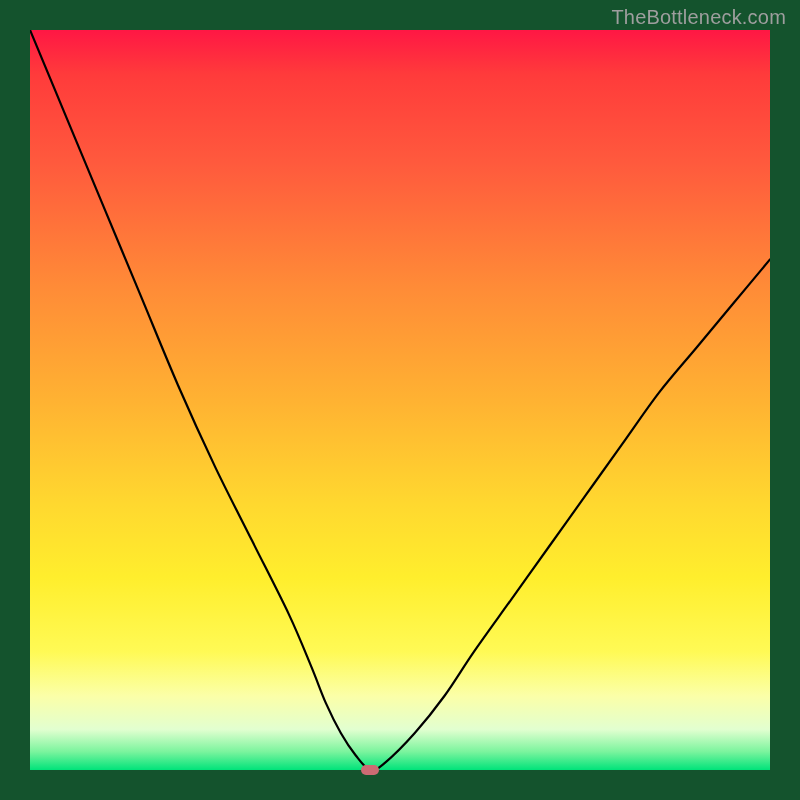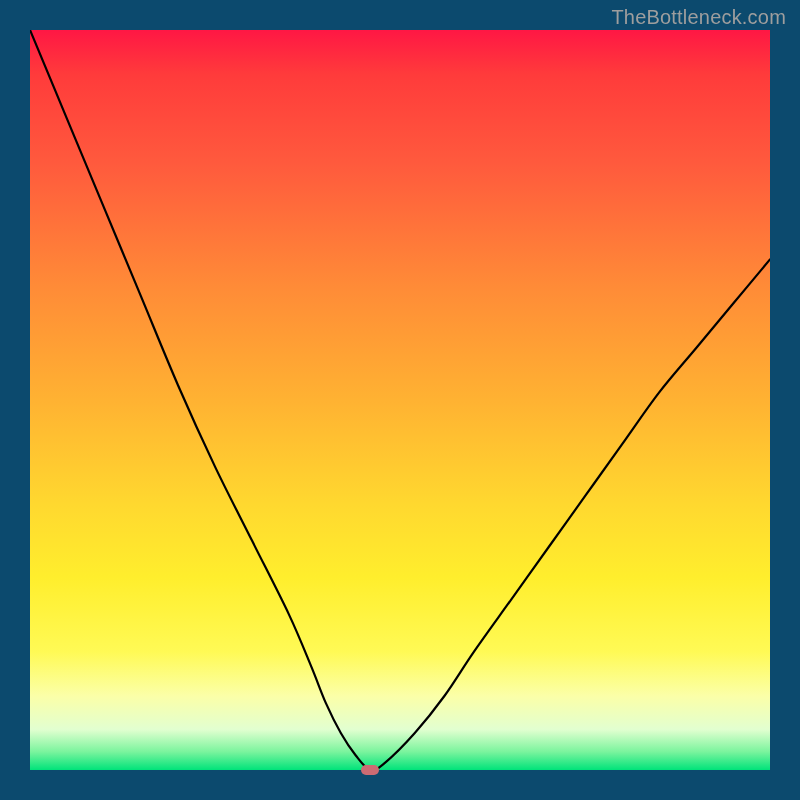--- a/index.html
+++ b/index.html
@@ -10,21 +10,21 @@
     background: #000;
     overflow: hidden;
     font-family: Arial, Helvetica, sans-serif;
   }
   .frame {
     position: absolute;
     top: 0;
     left: 0;
     width: 800px;
     height: 800px;
-    background: #0c4a6e;
+    background: #14532d;
   }
   .plot-area {
     position: absolute;
     left: 30px;
     top: 30px;
     width: 740px;
     height: 740px;
     
     background: linear-gradient(
       to bottom,

